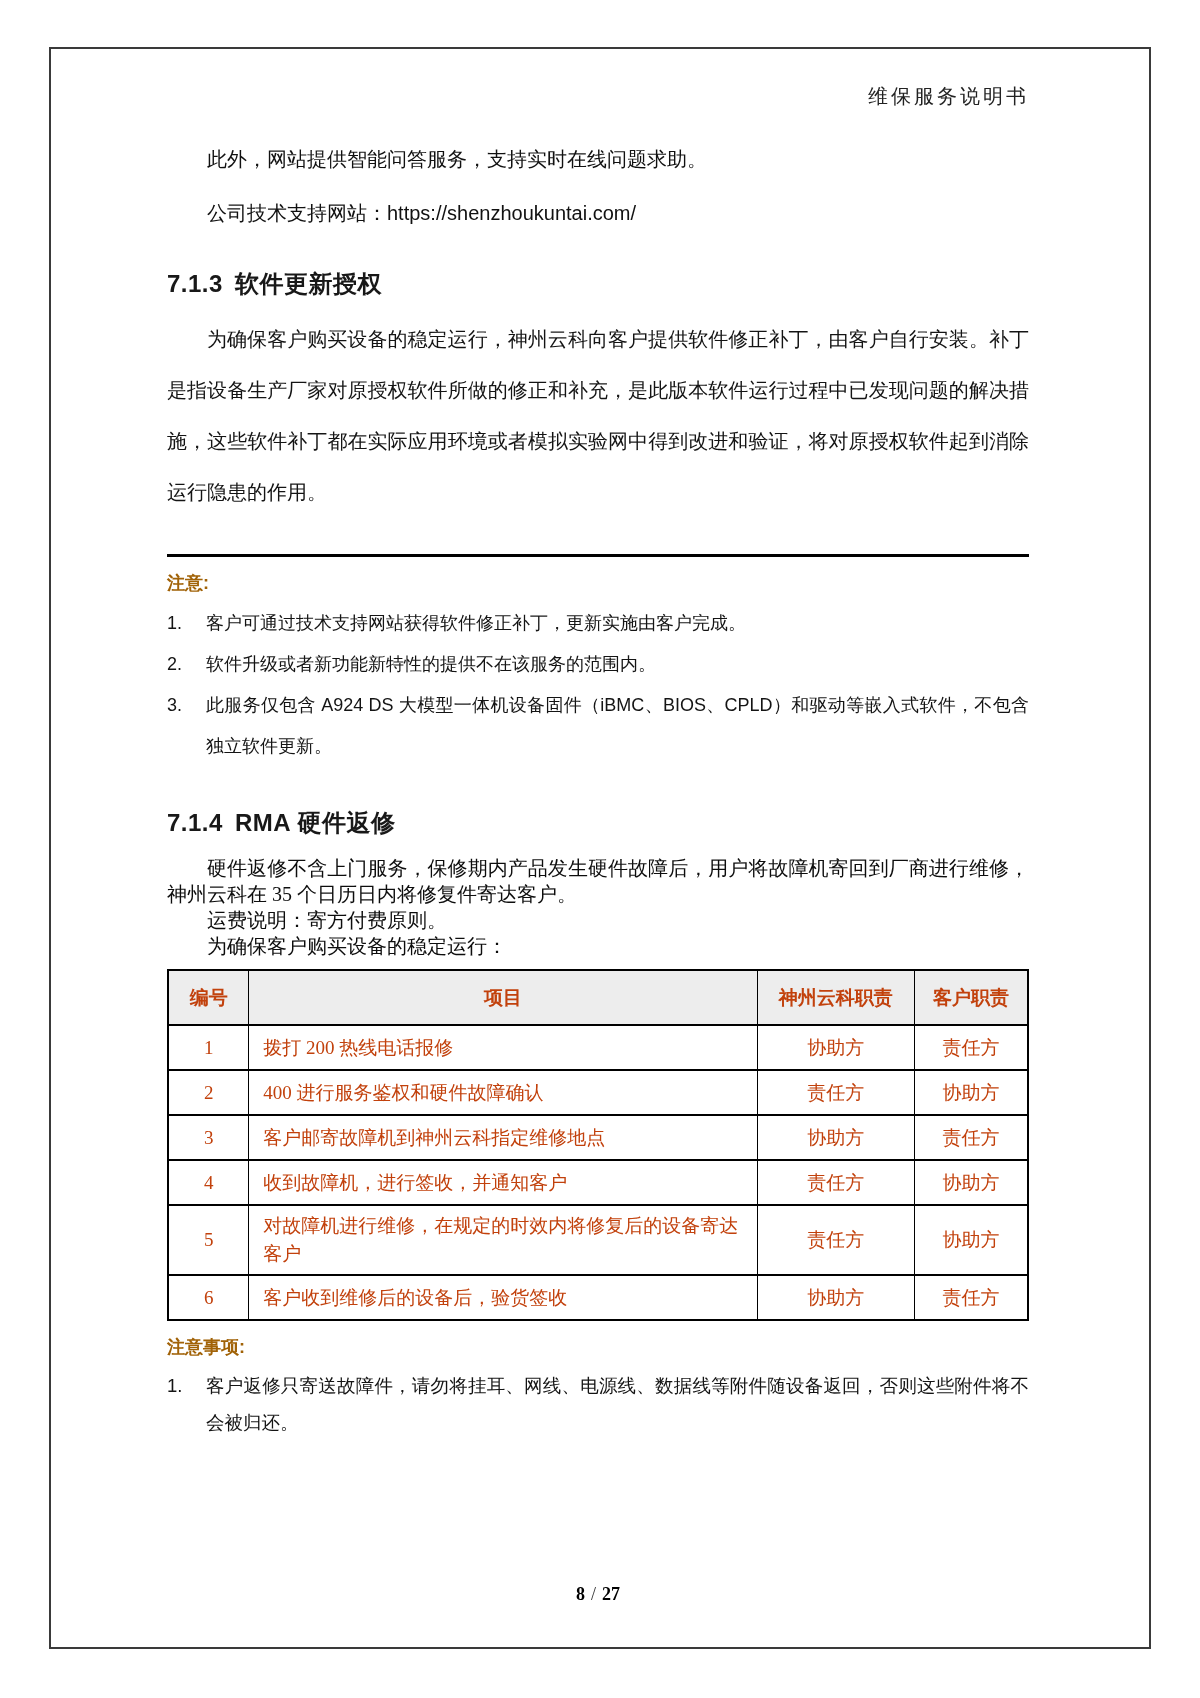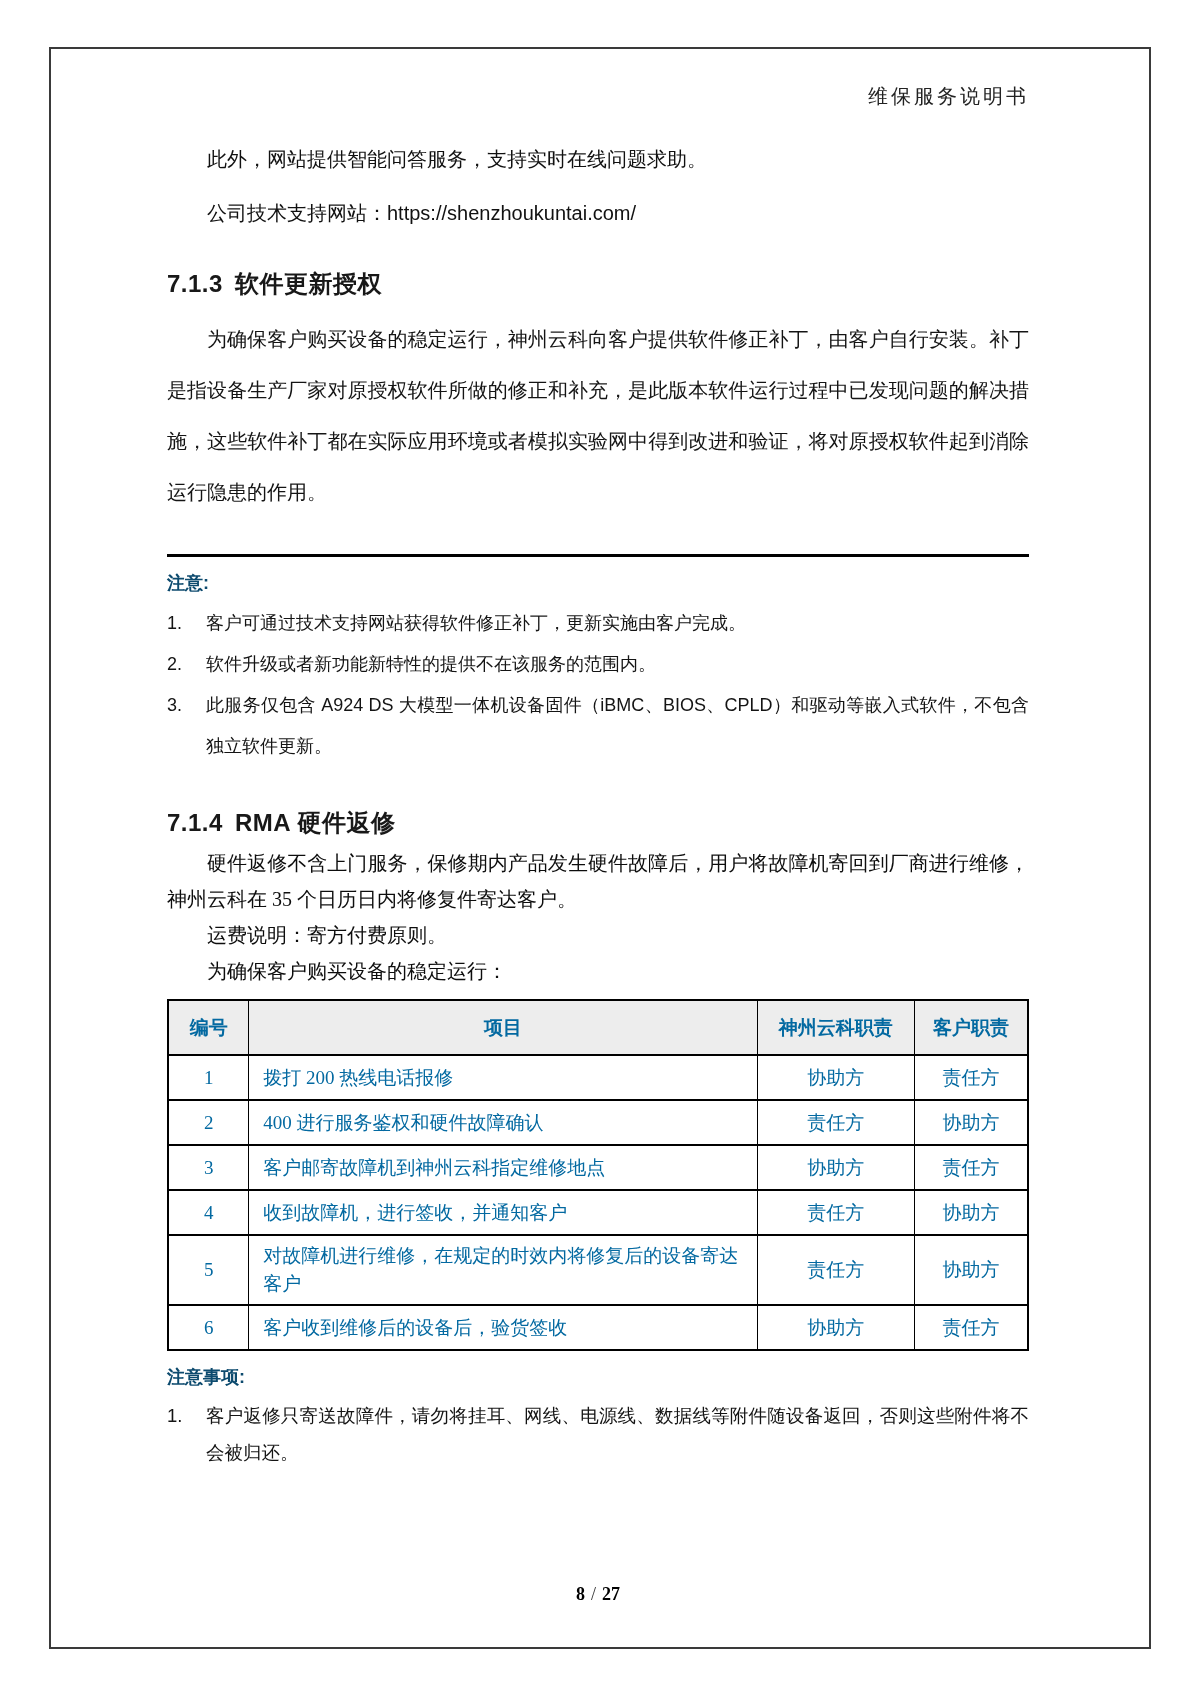--- a/index.html
+++ b/index.html
@@ -59,46 +59,46 @@
   }
   .rule{
     border:none;
     border-top:3px solid #000;
     margin:36px 0 0 0;
   }
   .note-label{
     margin-top:14px;
     font-size:18px;
     font-weight:bold;
-    color:#0c4a6e;
+    color:#a16207;
   }
   .note-list{margin-top:8px;}
   .note-item{
     display:flex;
     font-size:18px;
     line-height:41px;
     color:#141414;
   }
   .note-item .n-num{flex:0 0 39px;}
   .note-item .n-txt{flex:1;text-align:justify;}
   .serif-block{
-    margin-top:6px;
-    font-family:"Liberation Serif","DejaVu Serif",serif;
-    font-size:20px;
-    line-height:36px;
+    margin-top:16px;
+    font-family:"Liberation Serif","DejaVu Serif",serif;
+    font-size:20px;
+    line-height:26px;
     color:#0d0d0d;
   }
   .serif-p{margin:0;text-indent:2em;text-align:justify;}
   .rma-table{
     width:100%;
     margin-top:10px;
     border-collapse:collapse;
     font-family:"Liberation Serif","DejaVu Serif",serif;
     font-size:19px;
-    color:#0369a1;
+    color:#c2410c;
     table-layout:fixed;
   }
   .rma-table th,.rma-table td{
     border-left:1px solid #000;
     border-right:1px solid #000;
     border-top:2px solid #000;
     border-bottom:2px solid #000;
     text-align:center;
     padding:6px 8px;
     box-sizing:border-box;

